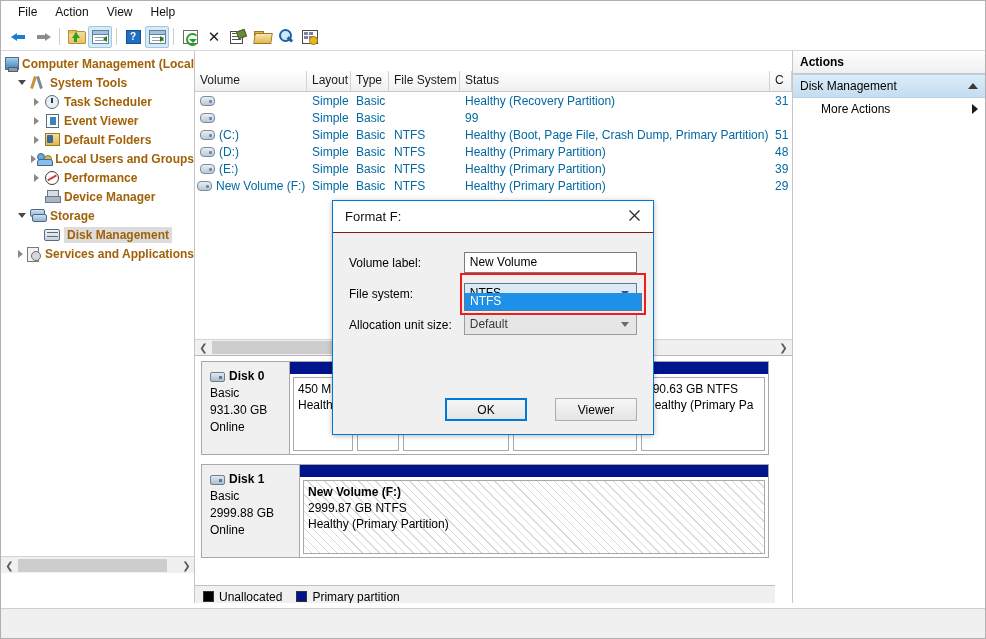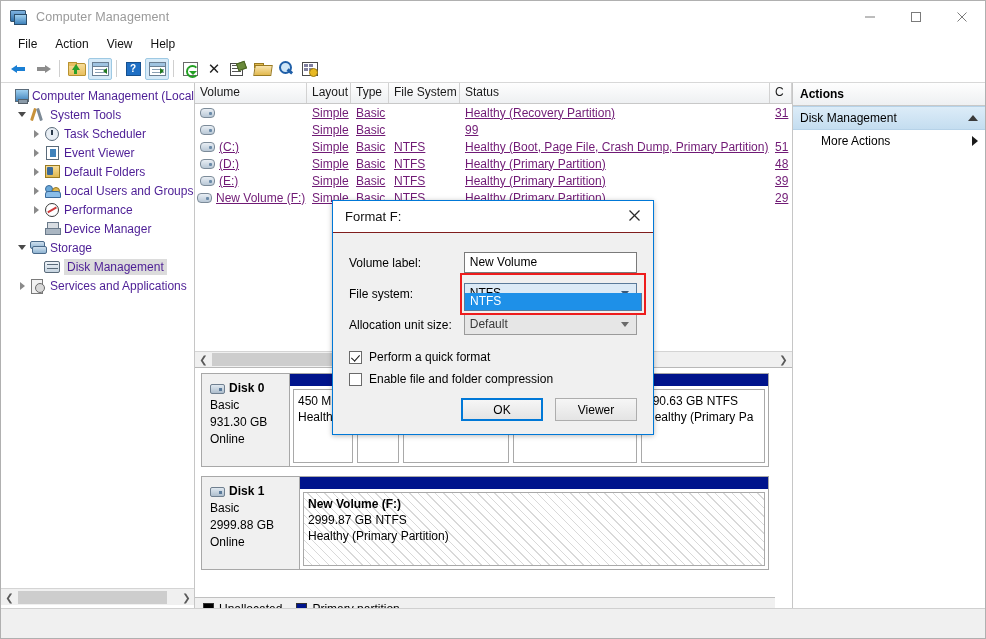--- a/index.html
+++ b/index.html
@@ -72,32 +72,32 @@
   .ic-search .lens{position:absolute;left:1px;top:0px;width:9px;height:9px;border:2px solid #1f5fa8;border-radius:50%;background:#cfe6f7;}
   .ic-search .hnd{position:absolute;left:9px;top:9px;width:6px;height:2.5px;background:#1f5fa8;transform:rotate(40deg);}
 
   .ic-grid{width:16px;height:14px;position:relative;background:#fff;border:1px solid #4a4a4a;box-sizing:border-box;}
   .ic-grid .g{position:absolute;left:1px;top:1px;width:4px;height:3px;background:#7f7f9f;box-shadow:5px 0 0 #7f7f9f,0 4px 0 #7f7f9f,5px 4px 0 #7f7f9f;}
   .ic-grid .star{position:absolute;right:-1px;bottom:-2px;width:7px;height:7px;background:#e8b923;border:1px solid #9a7a10;border-radius:50%;}
 
   
   .body-area{display:flex;height:552px;}
   .tree-pane{width:194px;background:#fff;border-right:1px solid #c6c6c6;box-sizing:border-box;overflow:hidden;position:relative;}
-  .center-pane{width:597px;background:#f0f0f0;position:relative;box-sizing:border-box;overflow:hidden;}
+  .center-pane{width:597px;background:#f0f0f0;position:relative;box-sizing:border-box;overflow:hidden;margin-top:20px;}
   .actions-pane{width:193px;background:#fff;border-left:1px solid #c6c6c6;box-sizing:border-box;}
 
   
   .tree{padding-top:3px;font-size:12px;white-space:nowrap;}
   .trow{height:19px;display:flex;align-items:center;padding-left:4px;}
   .trow.sel-row .tlabel{background:#dcdcdc;padding:1px 3px;}
   .chev{width:14px;display:flex;align-items:center;justify-content:center;color:#5a5a5a;font-size:9px;}
   .chev.down:before{content:"";border-left:4px solid transparent;border-right:4px solid transparent;border-top:5px solid #4a4a4a;}
   .chev.right:before{content:"";border-top:4px solid transparent;border-bottom:4px solid transparent;border-left:5px solid #8a8a8a;}
   .tico{width:18px;height:16px;display:flex;align-items:center;justify-content:center;margin-right:3px;}
-  .tlabel{color:#4c1d95;}
+  .tlabel{color:#a16207;font-weight:bold;}
 
   .sq{width:14px;height:13px;border:1px solid #5a6b7a;box-sizing:border-box;display:block;}
   .i-cm{background:linear-gradient(#9fd0f0,#3f82bb);position:relative;}
   .i-cm:after{content:"";position:absolute;left:2px;bottom:-3px;width:8px;height:3px;background:#8a9aa8;border:1px solid #55606a;}
   .i-tools{width:15px;height:14px;position:relative;}
   .i-tools .w1{position:absolute;left:1px;top:0;width:3px;height:13px;background:#c8923a;transform:rotate(18deg);border-radius:1px;}
   .i-tools .w2{position:absolute;left:7px;top:0;width:3px;height:13px;background:#7d8a96;transform:rotate(-18deg);border-radius:1px;}
   .i-clock{width:14px;height:14px;border-radius:50%;background:#e8eef4;border:1.5px solid #5a6b7a;position:relative;box-sizing:border-box;}
   .i-clock:after{content:"";position:absolute;left:5px;top:2px;width:1.5px;height:5px;background:#2a3a4a;}
   .i-ev{width:13px;height:14px;background:#fff;border:1px solid #5a6b7a;position:relative;box-sizing:border-box;}
@@ -121,21 +121,21 @@
   .i-svc{width:14px;height:14px;position:relative;}
   .i-svc .pg{position:absolute;left:0;top:0;width:10px;height:13px;background:#f2f2f2;border:1px solid #7a7a7a;}
   .i-svc .cog{position:absolute;right:0;bottom:0;width:8px;height:8px;border-radius:50%;background:#d8d8d8;border:1.5px solid #6a6a6a;}
 
   
   .vol-wrap{position:absolute;left:0;top:0;width:597px;height:285px;background:#fff;box-sizing:border-box;border-bottom:1px solid #b8b8b8;}
   .vol-head{display:flex;height:20px;background:linear-gradient(#fefefe,#eef0f2);border-bottom:1px solid #c8c8c8;font-size:12px;}
   .vh{border-right:1px solid #d2d2d2;padding:2px 5px 0 5px;box-sizing:border-box;color:#1a1a1a;overflow:hidden;white-space:nowrap;}
   .vol-rows{font-size:12px;}
   .vrow{display:flex;height:17px;align-items:center;}
-  .vc{box-sizing:border-box;padding-left:5px;white-space:nowrap;overflow:hidden;color:#701a75;text-decoration:underline;}
+  .vc{box-sizing:border-box;padding-left:5px;white-space:nowrap;overflow:hidden;color:#0369a1;}
   .drive-ico{width:15px;height:10px;background:linear-gradient(#e8eef4,#b9c8d6);border:1px solid #7c8b99;border-radius:4px;position:relative;display:inline-block;vertical-align:middle;margin-right:4px;box-sizing:border-box;}
   .drive-ico:after{content:"";position:absolute;right:2px;top:3px;width:3px;height:3px;background:#6a8aa8;border-radius:1px;}
 
   .hscroll{position:absolute;left:0;bottom:0;width:597px;height:16px;background:#f0f0f0;border-top:1px solid #d4d4d4;display:flex;align-items:center;box-sizing:border-box;}
   .hs-btn{width:17px;height:15px;display:flex;align-items:center;justify-content:center;color:#5a5a5a;font-size:10px;background:#f0f0f0;}
   .hs-track{flex:1;height:15px;background:#f0f0f0;position:relative;}
   .hs-thumb{position:absolute;left:0;top:1px;height:13px;background:#cdcdcd;}
 
   
   .graph-wrap{position:absolute;left:0;top:285px;width:597px;height:251px;background:#fff;box-sizing:border-box;overflow:hidden;}
@@ -201,58 +201,33 @@
     color:#fff;font-size:12px;padding:1px 0 0 5px;z-index:30;
   }
   .red-box{
     position:absolute;left:459px;top:272px;width:186px;height:42px;
     border:2px solid #ee1c1c;box-sizing:border-box;z-index:31;pointer-events:none;
   }
   .chk-area{padding:6px 16px 0 16px;}
   .chkrow{display:flex;align-items:center;height:22px;font-size:12px;}
   .chkbox{width:13px;height:13px;background:#fff;border:1px solid #6a6a6a;box-sizing:border-box;margin-right:7px;position:relative;}
   .chkbox.on:after{content:"";position:absolute;left:3px;top:1px;width:4px;height:7px;border:solid #1a1a1a;border-width:0 1.6px 1.6px 0;transform:rotate(42deg);}
-  .dlg-btns{position:absolute;right:16px;bottom:13px;display:flex;gap:12px;}
+  .dlg-btns{position:absolute;right:16px;bottom:13px;display:flex;gap:28px;}
   .dbtn{
     width:82px;height:23px;background:linear-gradient(#f6f6f6,#e4e4e4);
     border:1px solid #adadad;box-sizing:border-box;font-size:12px;
     display:flex;align-items:center;justify-content:center;color:#000;
   }
   .dbtn.primary{border:2px solid #0078d7;}
 </style>
 </head>
 <body>
 
 <div id="app">
 
-  <div class="titlebar">
-    <div class="app-icon">
-      <div class="mon"></div>
-        <div class="mon2"></div>
-    </div>
-    <div class="title">Computer Management</div>
-    <div class="wbtns">
-      <div class="wbtn">
-        <svg width="12" height="12" viewBox="0 0 12 12">
-            <line x1="1" y1="6" x2="11" y2="6" stroke="#7b7b7b" stroke-width="1"></line>
-          </svg>
-      </div>
-      <div class="wbtn">
-        <svg width="12" height="12" viewBox="0 0 12 12">
-            <rect x="1.5" y="1.5" width="9" height="9" fill="none" stroke="#7b7b7b" stroke-width="1"></rect>
-          </svg>
-      </div>
-      <div class="wbtn">
-        <svg width="12" height="12" viewBox="0 0 12 12">
-            <line x1="1.5" y1="1.5" x2="10.5" y2="10.5" stroke="#7b7b7b" stroke-width="1"></line>
-            <line x1="10.5" y1="1.5" x2="1.5" y2="10.5" stroke="#7b7b7b" stroke-width="1"></line>
-          </svg>
-      </div>
-    </div>
-  </div>
 
   <div class="menubar">
     <div class="menu-item">File</div>
     <div class="menu-item">Action</div>
     <div class="menu-item">View</div>
     <div class="menu-item">Help</div>
   </div>
 
   <div class="toolbar">
     <div class="tb">
@@ -632,30 +607,20 @@
       </div>
       <div class="frow">
         <div class="flabel">Allocation unit size:</div>
         <div class="fcombo grey">
           <span>Default</span>
           <span class="chv"></span>
         </div>
       </div>
     </div>
 
-    <div class="chk-area">
-      <div class="chkrow">
-        <span class="chkbox on"></span>
-        <span>Perform a quick format</span>
-      </div>
-      <div class="chkrow">
-        <span class="chkbox"></span>
-        <span>Enable file and folder compression</span>
-      </div>
-    </div>
 
     <div class="dlg-btns">
       <div class="dbtn primary">OK</div>
       <div class="dbtn">Viewer</div>
     </div>
   </div>
 
   <div class="dropdown-list">NTFS</div>
   <div class="red-box"></div>
 

